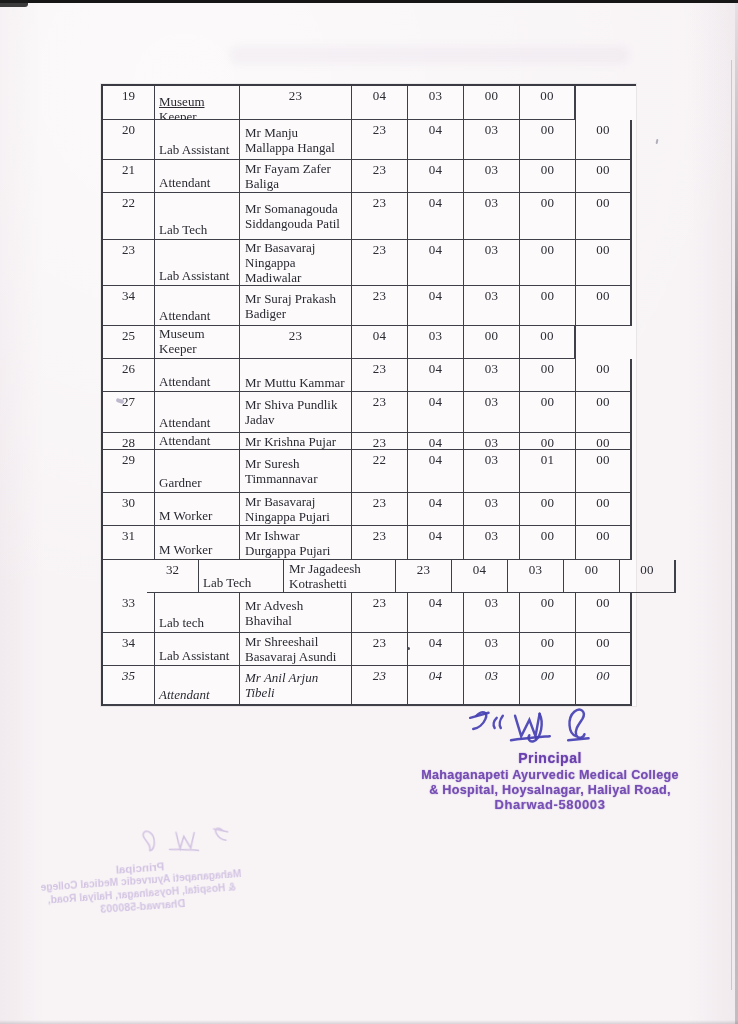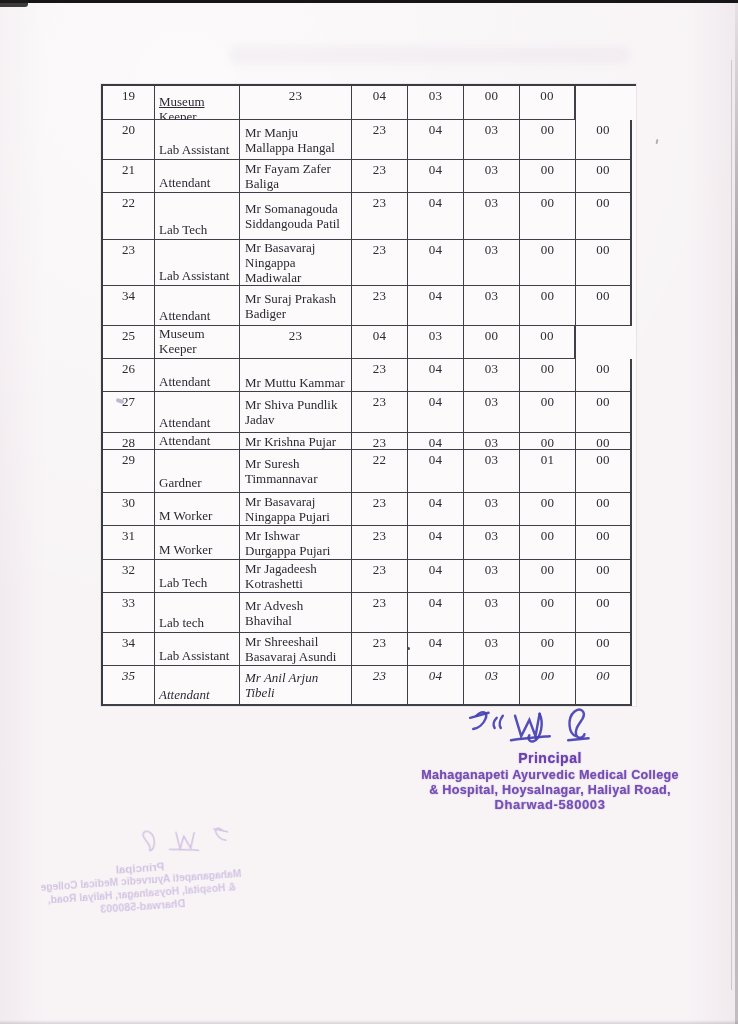--- a/index.html
+++ b/index.html
@@ -215,21 +215,21 @@
         <div class="cell c-no">31</div>
         <div class="cell c-desig">M Worker</div>
         <div class="cell c-name">Mr Ishwar
 Durgappa Pujari</div>
         <div class="cell c-val">23</div>
         <div class="cell c-val">04</div>
         <div class="cell c-val">03</div>
         <div class="cell c-val">00</div>
         <div class="cell c-val">00</div>
       </div>
-      <div class="t-row" style="height: 33px;">
+      <div class="t-row" style="height: 33px; margin-left: 44px;">
         <div class="cell c-no">32</div>
         <div class="cell c-desig">Lab Tech</div>
         <div class="cell c-name">Mr Jagadeesh
 Kotrashetti</div>
         <div class="cell c-val">23</div>
         <div class="cell c-val">04</div>
         <div class="cell c-val">03</div>
         <div class="cell c-val">00</div>
         <div class="cell c-val">00</div>
       </div>

